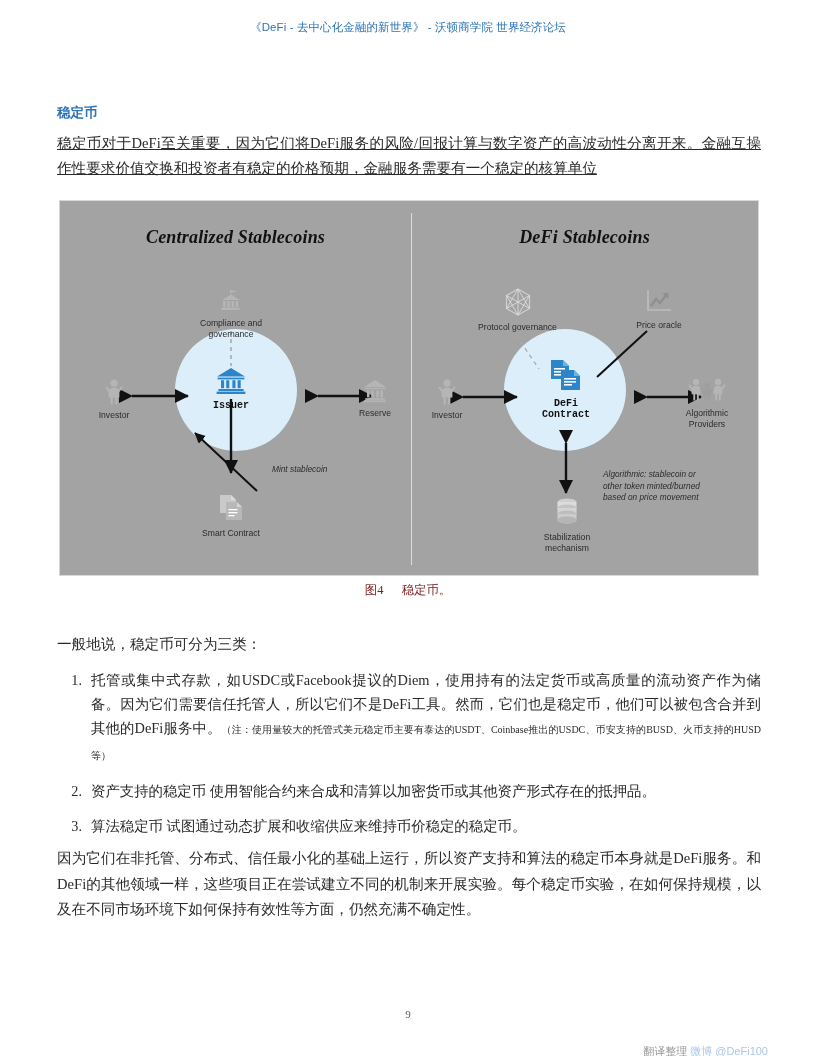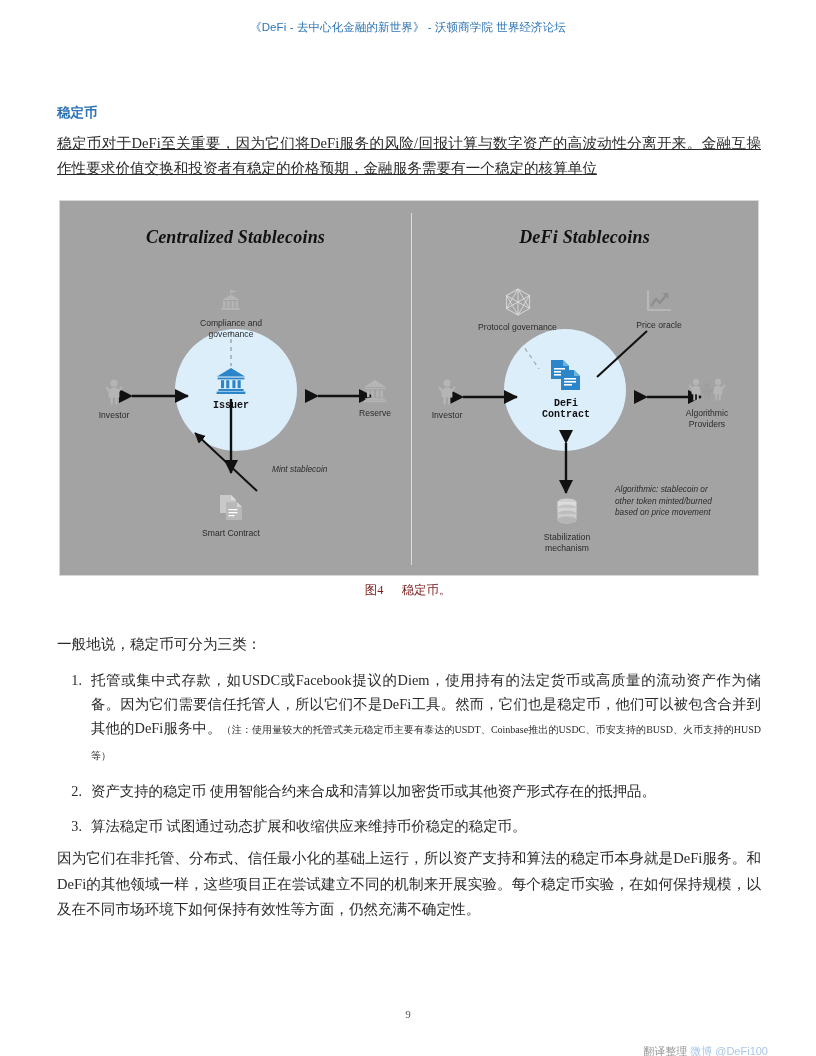--- a/index.html
+++ b/index.html
@@ -477,21 +477,21 @@
             <path d="M4.5,11 L4.5,17 A9.5,3.6 0 0 0 23.5,17 L23.5,11" fill="#d4d4d4"></path>
             <ellipse cx="14" cy="17" rx="9.5" ry="3.6" fill="#bdbdbd"></ellipse>
             <path d="M4.5,17 L4.5,23 A9.5,3.6 0 0 0 23.5,23 L23.5,17" fill="#cccccc"></path>
             <ellipse cx="14" cy="23" rx="9.5" ry="3.6" fill="#b5b5b5"></ellipse>
           </svg>
         </span>
         <span class="lbl">Stabilization</span>
         <span class="lbl">mechanism</span>
       </div>
 
-      <div class="note-italic" style="left:204px; top:268px; width:140px;margin-top:15px;">
+      <div class="note-italic" style="left:192px; top:268px; width:140px;">
         <div>Algorithmic: stablecoin or</div>
         <div>other token minted/burned</div>
         <div>based on price movement</div>
       </div>
     </div>
   </div>
 
   <div class="fig-caption">
     <span>图4</span>
     <span class="gap"></span>

